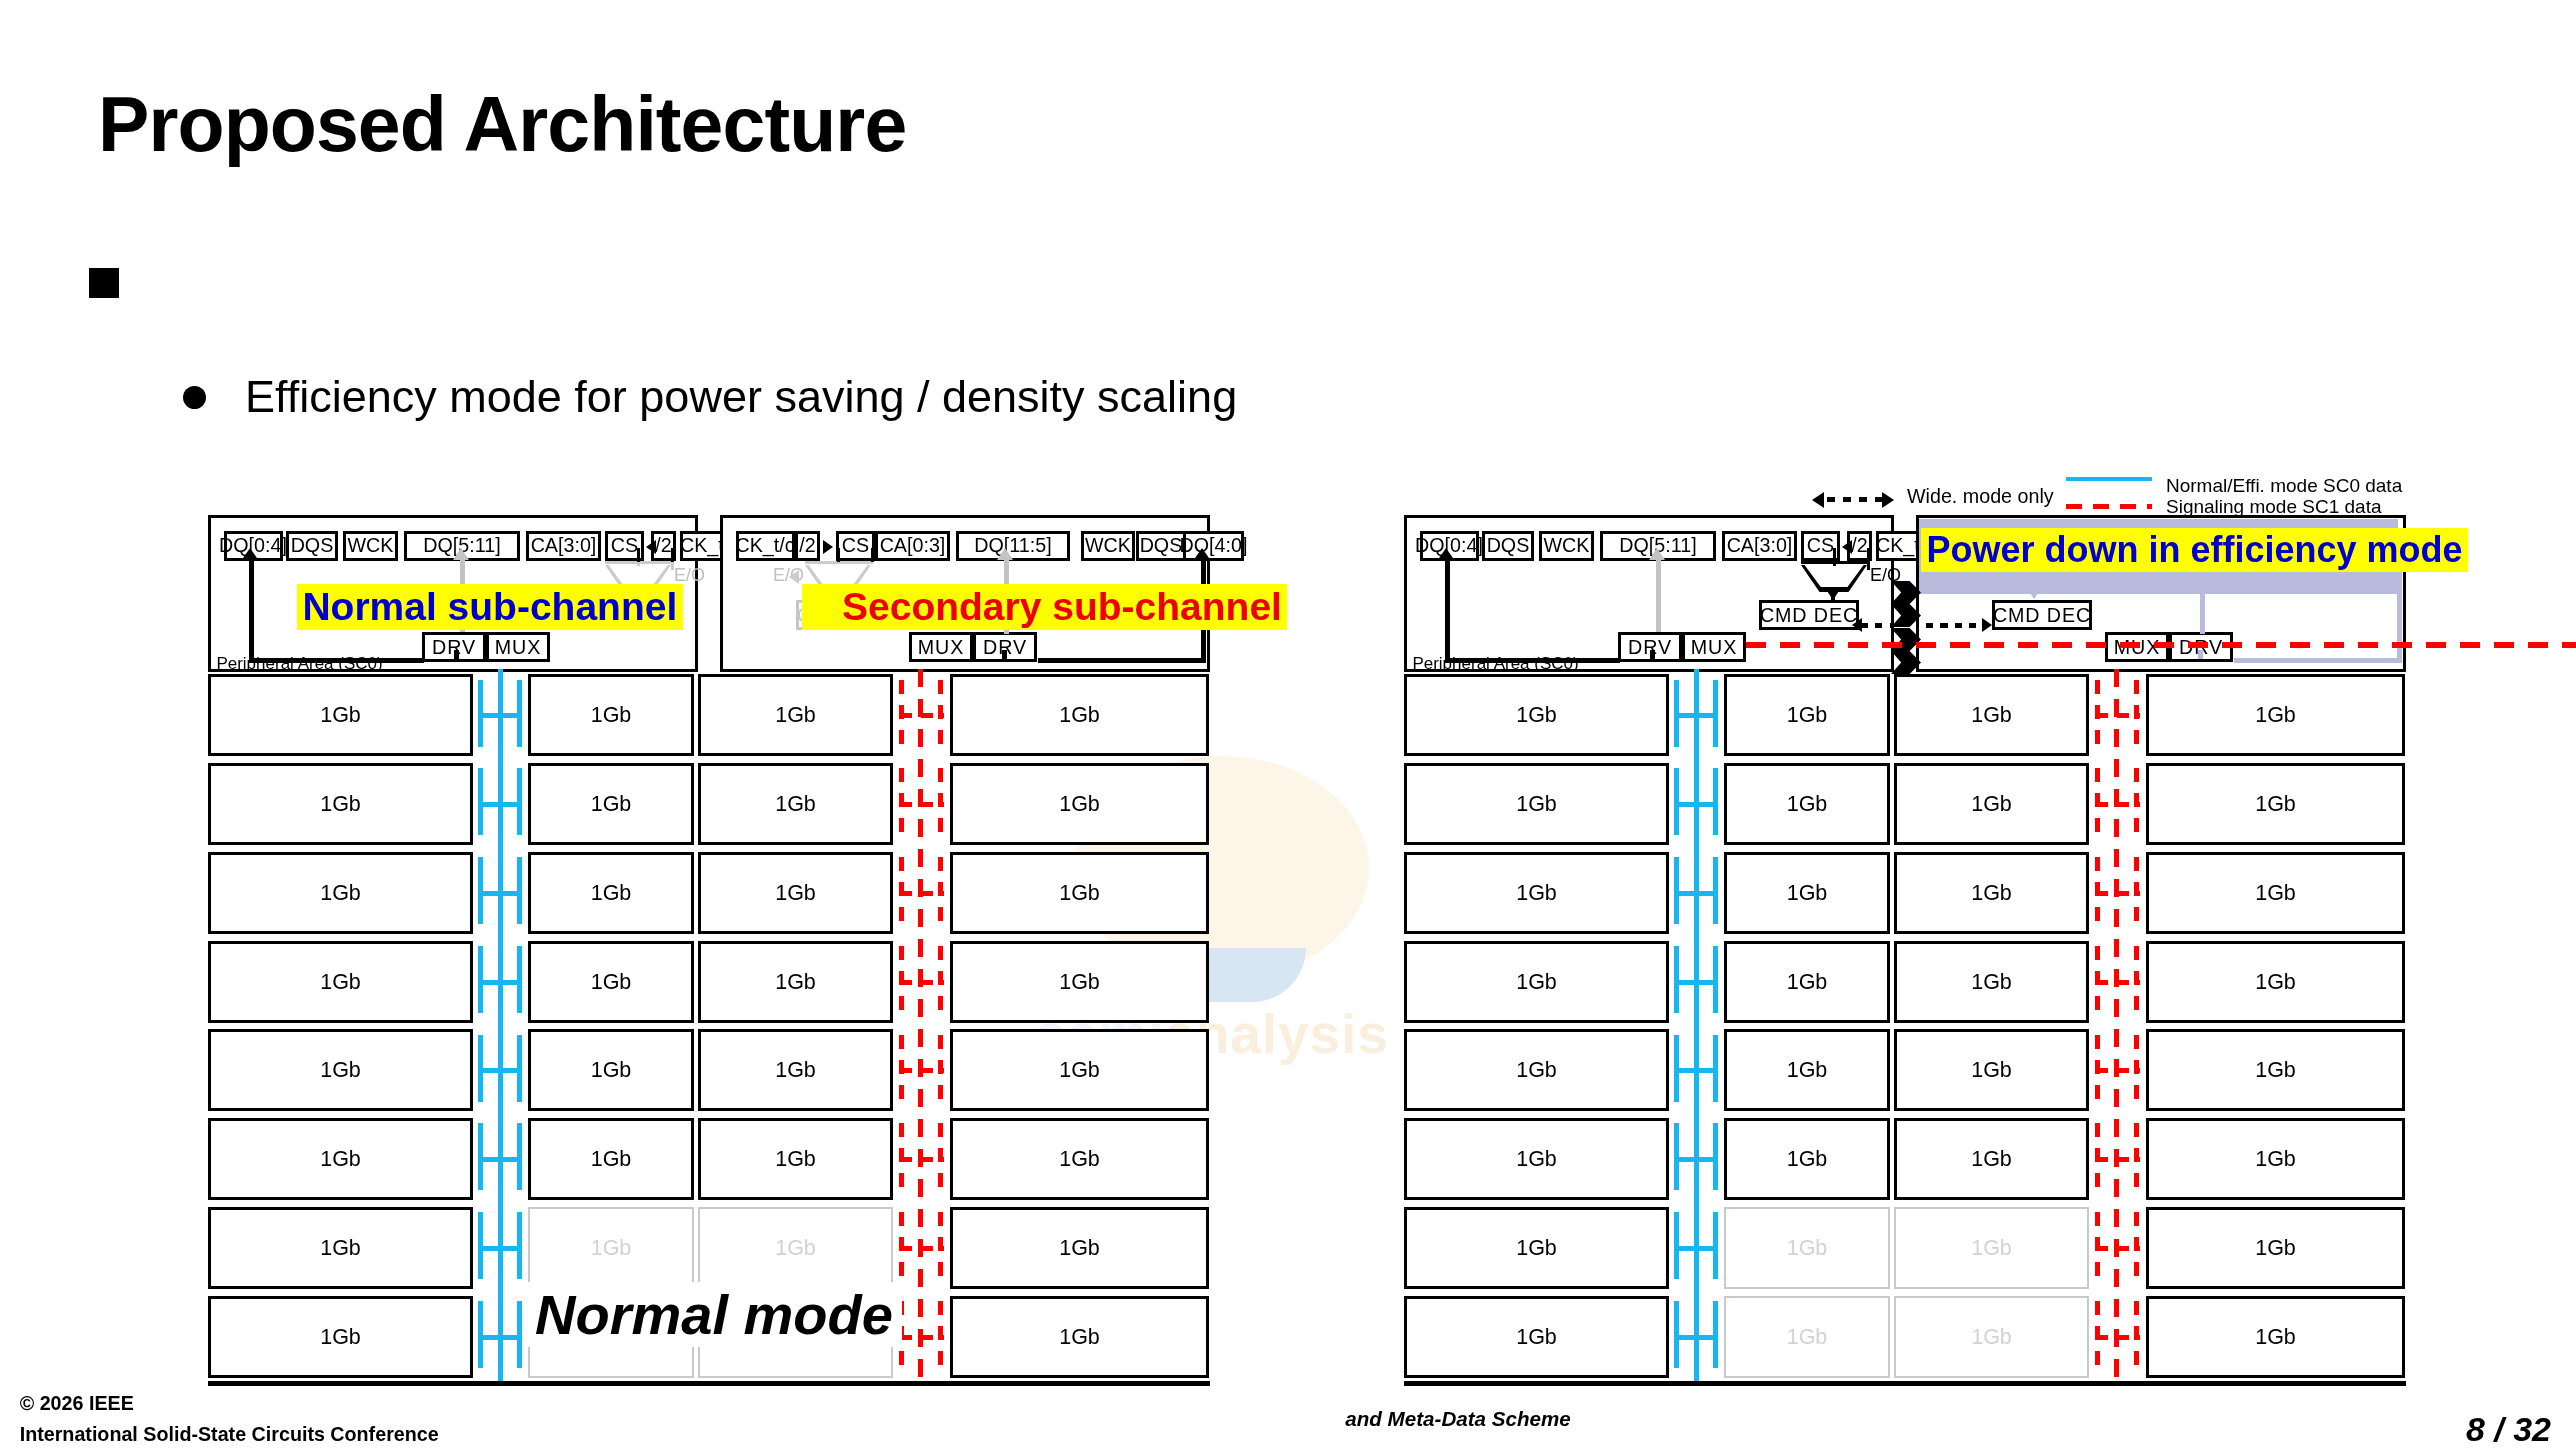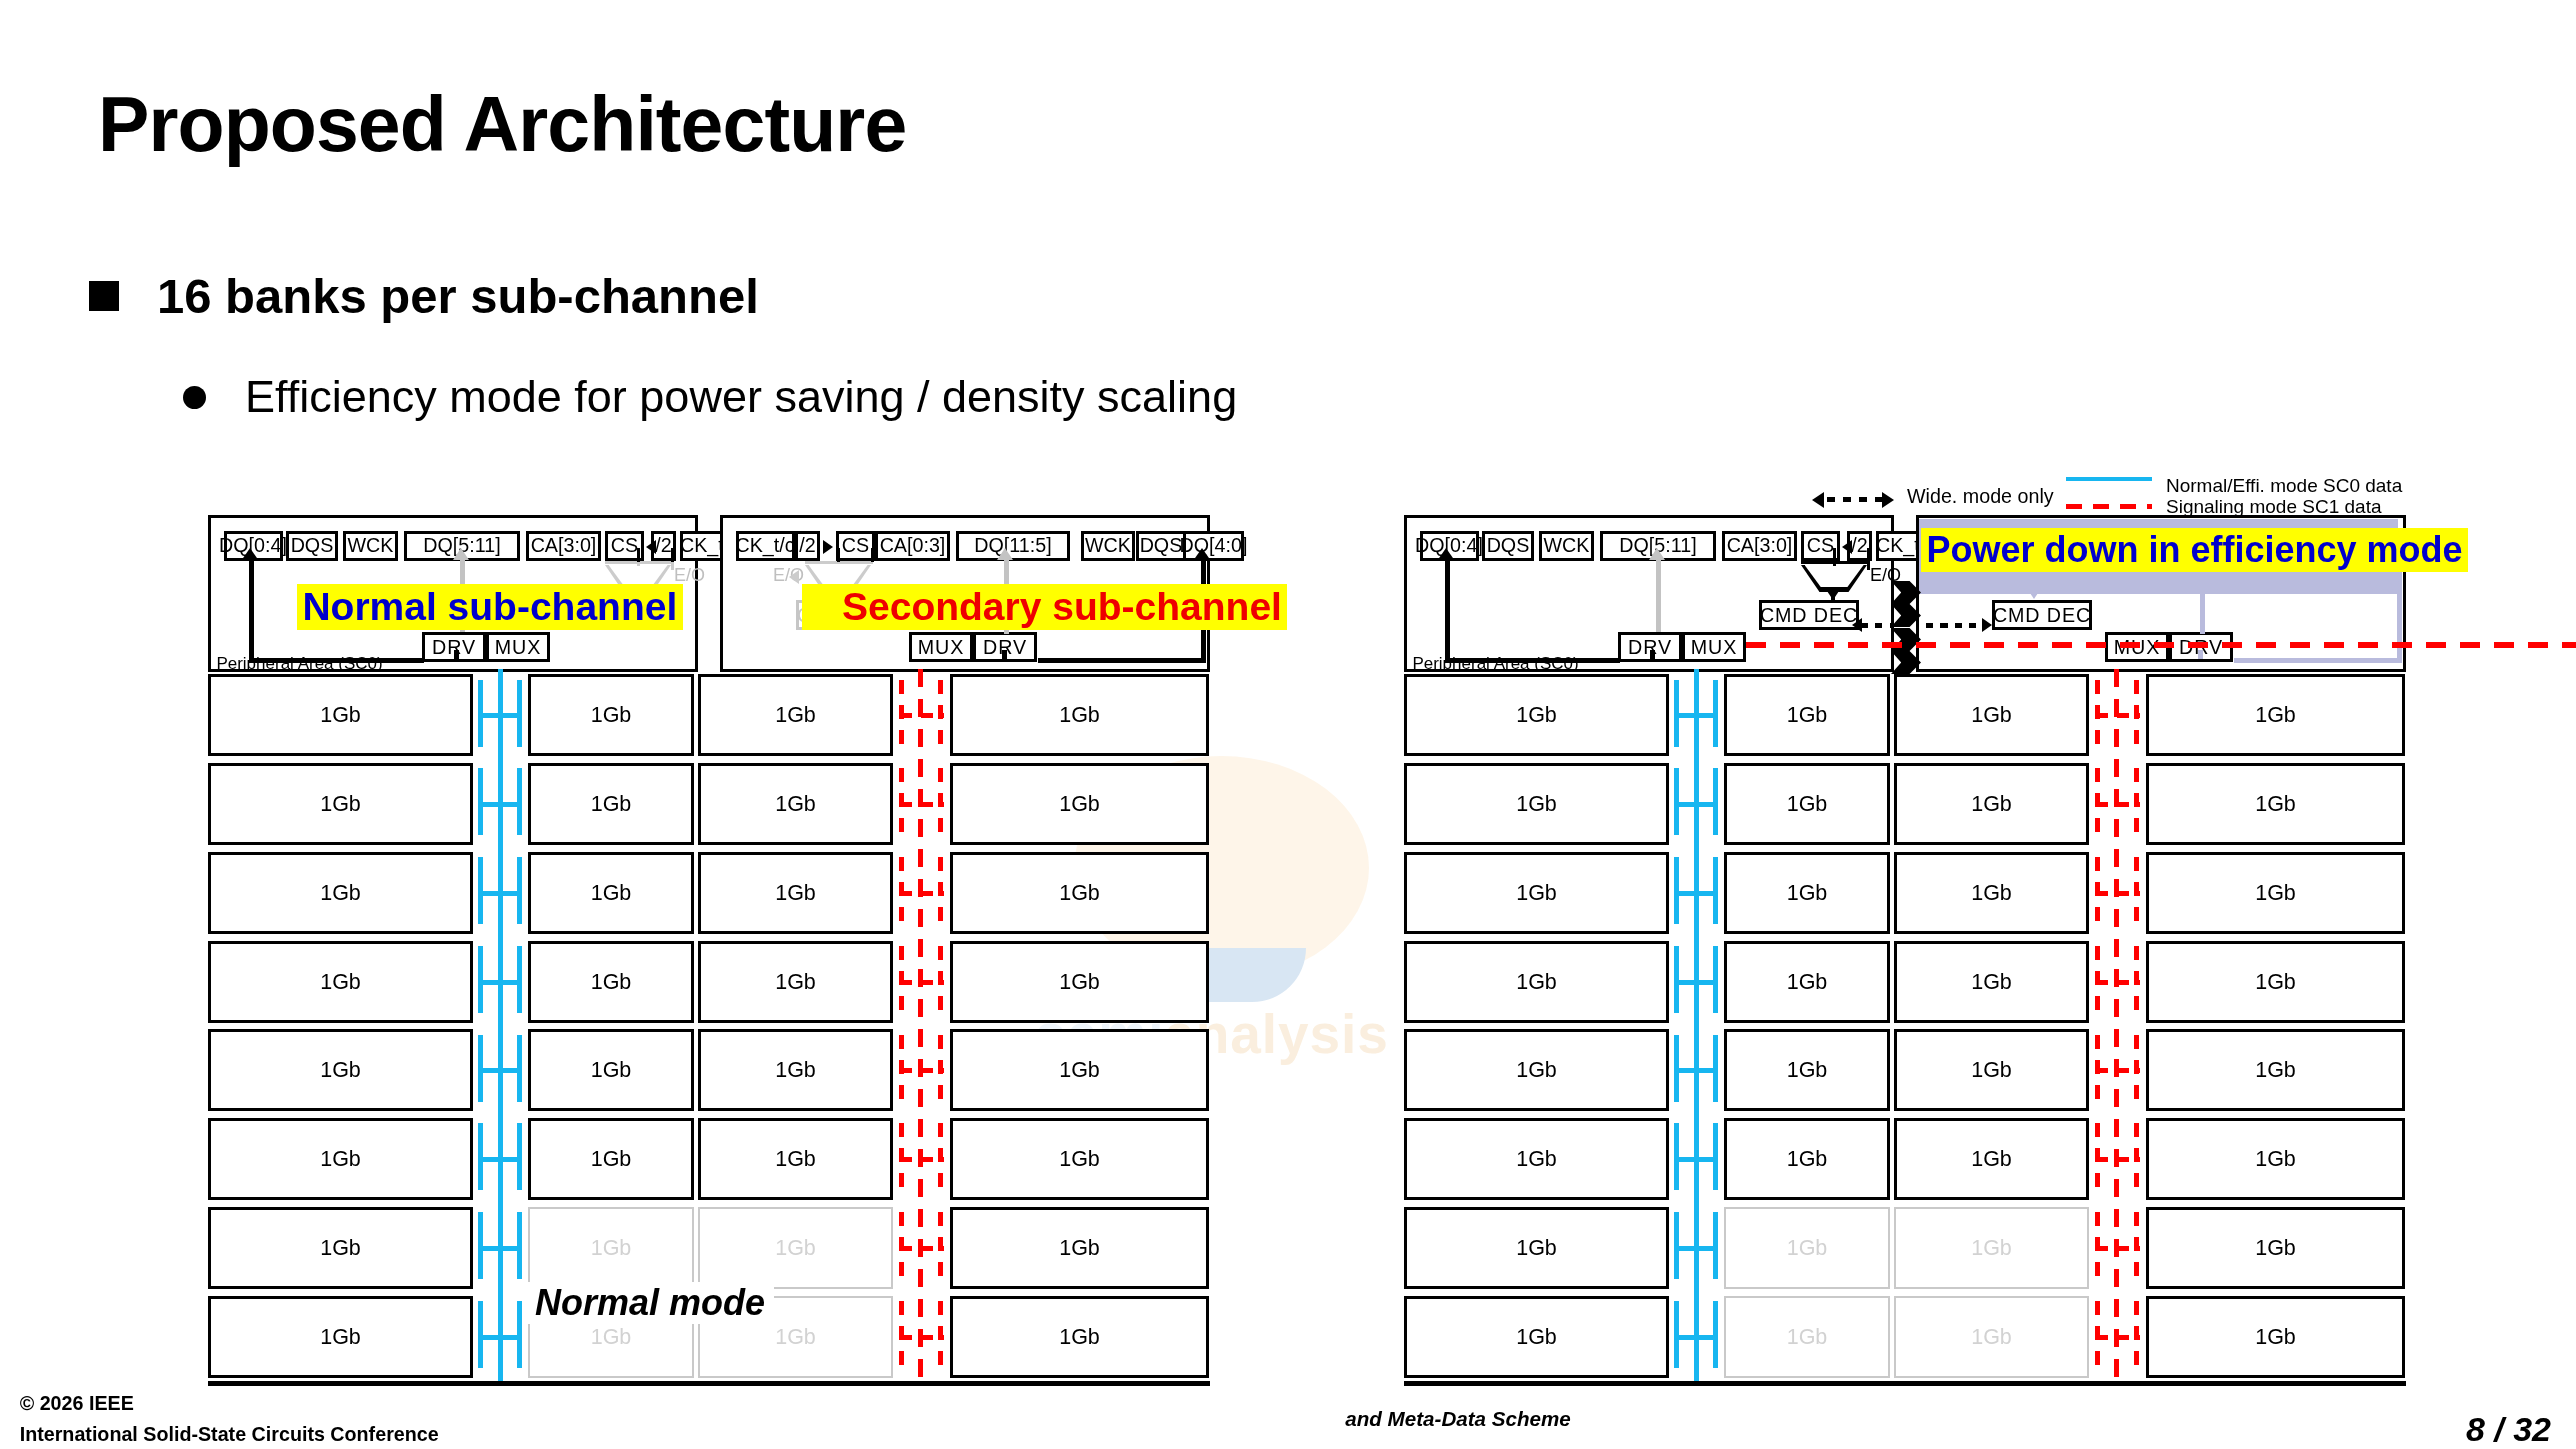--- a/index.html
+++ b/index.html
@@ -41,21 +41,21 @@
   .blk{position:absolute;border:3.6px solid #000;box-sizing:border-box;background:#fff;
        display:flex;align-items:center;justify-content:center;font-size:19.7px;height:30px;
        white-space:nowrap;letter-spacing:0.9px;}
   .blk.dim{border-color:#c6c6c6;color:#c6c6c6;}
   .lbl{position:absolute;font-size:18px;white-space:nowrap;}
   .lbl.dim{color:#bfbfbf;}
   .hl{position:absolute;font-size:39px;font-weight:bold;white-space:nowrap;
       background:#ffff00;padding:0.9px 5.4px;}
   .hl.blue{color:#0000cc;}
   .hl.red{color:#ee0000;padding-left:40px;}
-  .modetag{position:absolute;font-size:36px;font-style:italic;font-weight:bold;
+  .modetag{position:absolute;font-size:56px;font-style:italic;font-weight:bold;
       white-space:nowrap;background:#fff;padding:0 9px;}
   .ln{position:absolute;background:#000;}
   .arrow{position:absolute;width:0;height:0;}
   .pdband{position:absolute;background:#b9bbdd;}
 
   
   .lg-line{position:absolute;height:4.5px;background:#17b6f0;}
   .lg-dash{position:absolute;height:5.4px;
      background:repeating-linear-gradient(to right,#f00 0 16px,transparent 16px 27px);}
   .lg-tx{position:absolute;font-size:19px;white-space:nowrap;}
@@ -66,21 +66,20 @@
      font-size:20.6px;font-weight:bold;font-style:italic;line-height:1.45;}
   .ft-pg{position:absolute;right:25px;top:1410px;font-size:34px;font-weight:bold;font-style:italic;}
 </style>
 </head>
 <body>
 
 <div class="slide-title">Proposed Architecture</div>
 
 <div class="bullet1">
   <span class="sq"></span>
-  <span class="tx">16 banks per sub-channel</span>
 </div>
 <div class="bullet2">
   <span class="dot"></span>
   <span class="tx">Efficiency mode for power saving / density scaling</span>
 </div>
 
 <div class="wm">
   <div class="bulb"></div>
   <div class="base"></div>
   <div class="txt">

